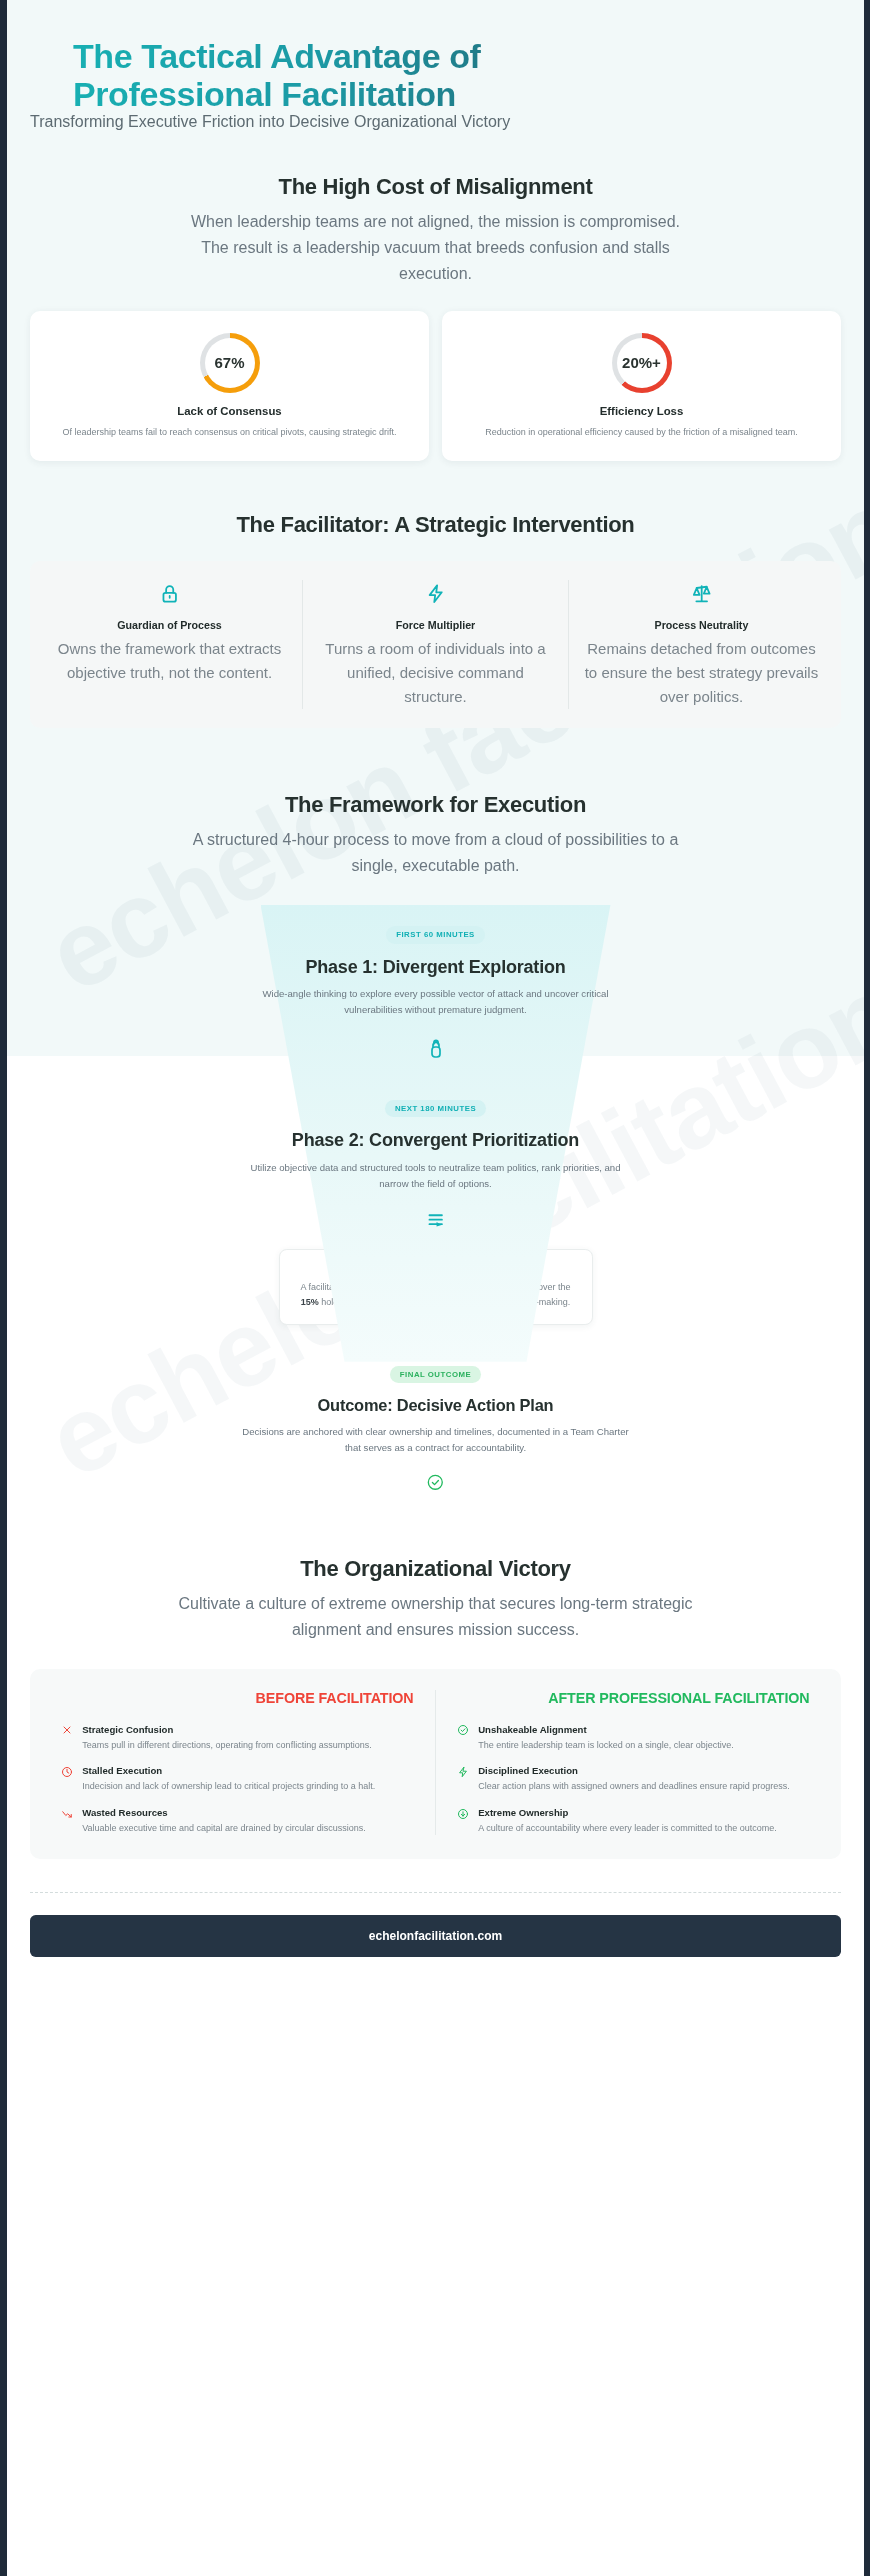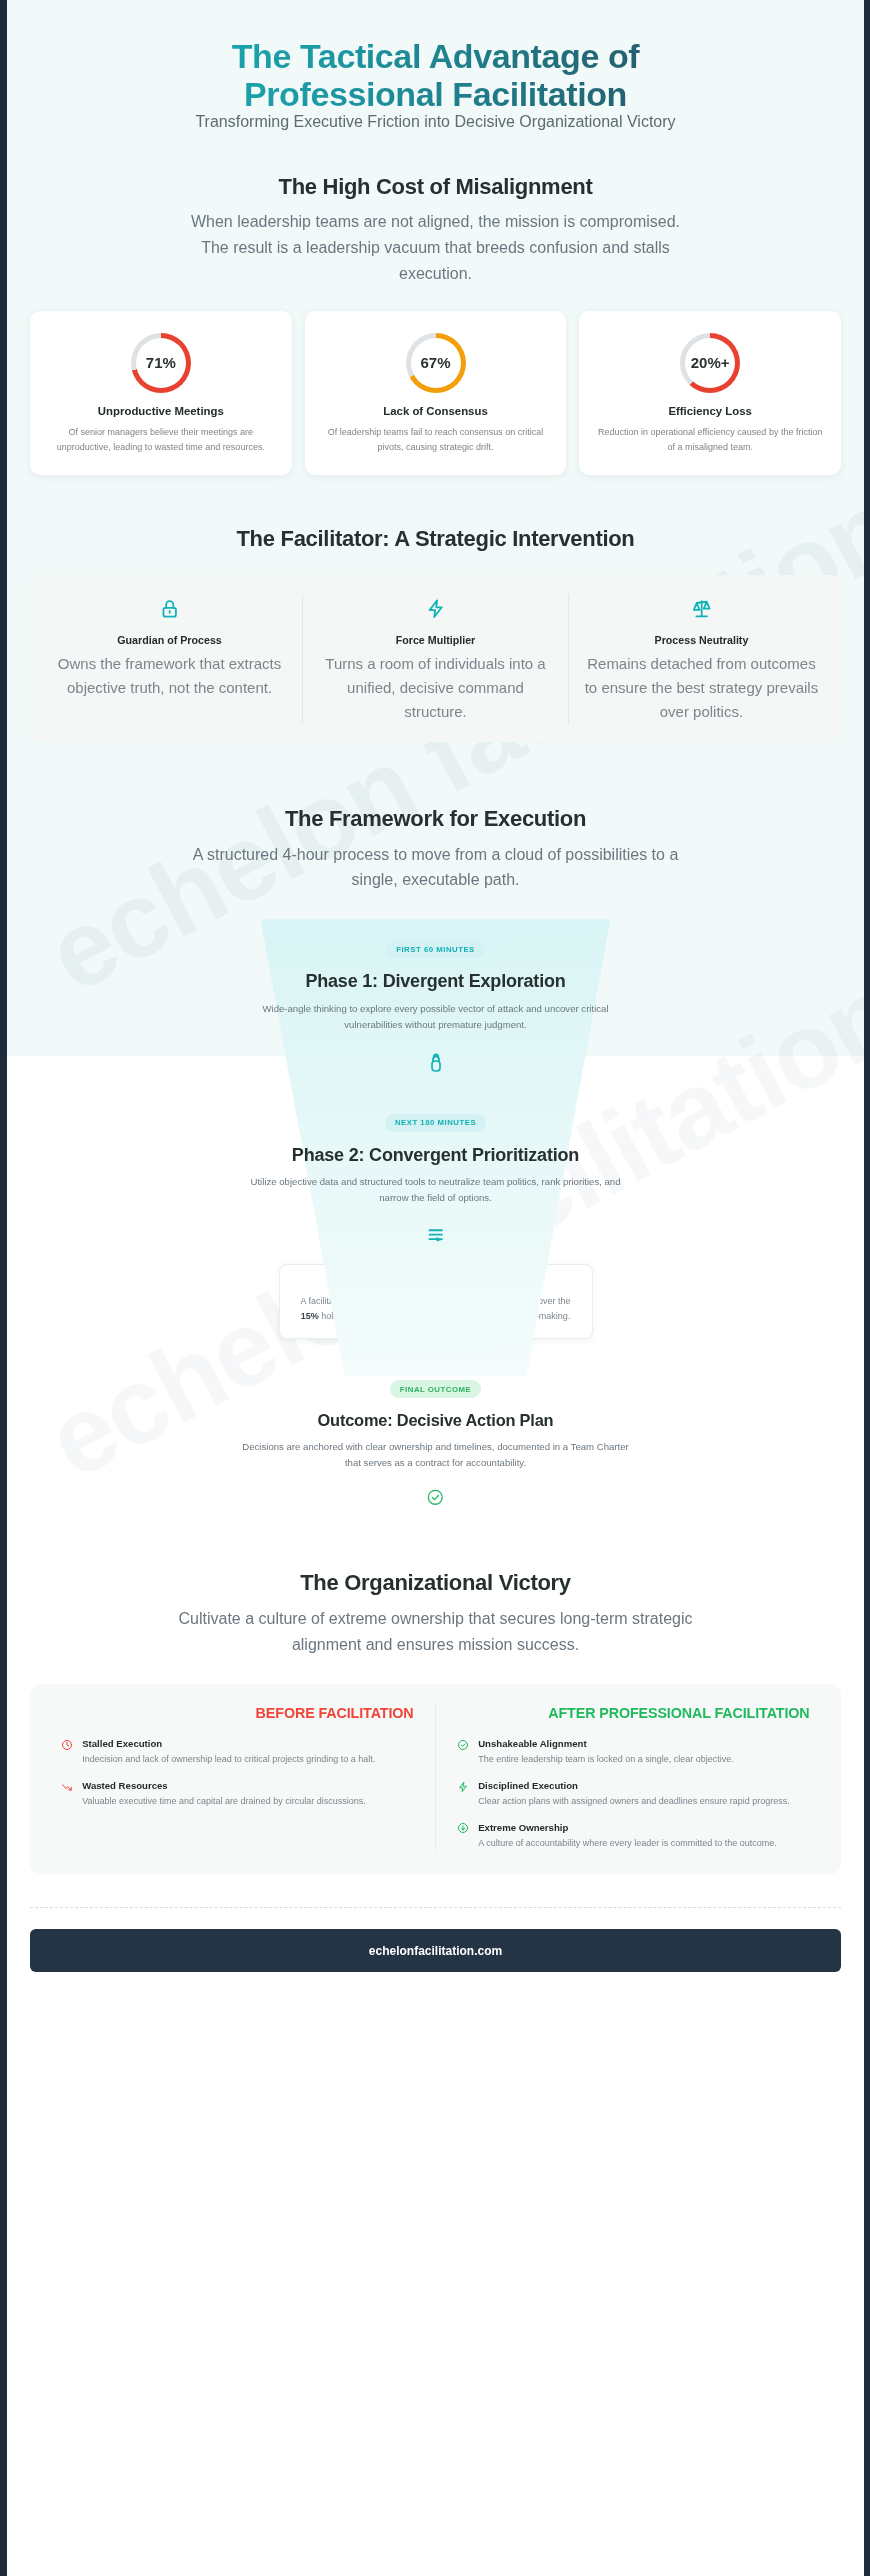--- a/index.html
+++ b/index.html
@@ -55,21 +55,21 @@
     color: rgba(140,170,175,0.09);
     transform: rotate(-28deg);
     white-space: nowrap;
     z-index: 1;
     pointer-events: none;
     letter-spacing: -1.4px;
   }
   .content { position: relative; z-index: 2; padding: 0 23px; }
 
   
-  .hero { padding-top: 37px; text-align: center; }
+  .hero { padding-top: 37px; }
   .hero-title {
     font-size: 34px;
     line-height: 1.12;
     font-weight: 700;
     letter-spacing: -0.4px;
     background: linear-gradient(90deg, #17b3b5 0%, #1c9aa5 35%, #24606f 75%, #21485a 100%);
     -webkit-background-clip: text;
     background-clip: text;
     color: transparent;
     padding: 0 43px;
@@ -264,27 +264,20 @@
     </div>
 
     <div class="sp-60"></div>
 
     <div class="sect">
       <div class="sect-title">The High Cost of Misalignment</div>
       <div class="sect-sub" style="max-width:500px">When leadership teams are not aligned, the mission is compromised. The result is a leadership vacuum that breeds confusion and stalls execution.</div>
     </div>
 
     <div class="stat-row" id="stat-row">
-        <div class="stat-card">
-          <div class="donut" style="background:conic-gradient(#e8412f 0deg 255.6deg, #dfe2e4 255.6deg 360deg)">
-            <div class="hole">71%</div>
-          </div>
-          <div class="stat-label">Unproductive Meetings</div>
-          <div class="stat-desc">Of senior managers believe their meetings are unproductive, leading to wasted time and resources.</div>
-        </div>
         <div class="stat-card">
           <div class="donut" style="background:conic-gradient(#f59e0b 0deg 241.20000000000002deg, #dfe2e4 241.20000000000002deg 360deg)">
             <div class="hole">67%</div>
           </div>
           <div class="stat-label">Lack of Consensus</div>
           <div class="stat-desc">Of leadership teams fail to reach consensus on critical pivots, causing strategic drift.</div>
         </div>
         <div class="stat-card">
           <div class="donut" style="background:conic-gradient(#e8412f 0deg 223.2deg, #dfe2e4 223.2deg 360deg)">
             <div class="hole">20%+</div>
@@ -402,20 +395,30 @@
       <div class="sect-title">The Organizational Victory</div>
       <div class="sect-sub" style="max-width:542px">Cultivate a culture of extreme ownership that secures long-term strategic alignment and ensures mission success.</div>
     </div>
 
     <div class="vs-panel">
       <div class="vs-col">
         <div class="vs-head bad">BEFORE FACILITATION</div>
         <div id="before-list">
             <div class="vs-item">
               <div class="vs-ico"><svg width="12" height="12" viewBox="0 0 24 24" fill="none" stroke="#ef4438" stroke-width="2" stroke-linecap="round" stroke-linejoin="round">
+                  <line x1="6" y1="6" x2="18" y2="18"></line>
+                  <line x1="18" y1="6" x2="6" y2="18"></line>
+                </svg></div>
+              <div>
+                <div class="vs-t">Strategic Confusion</div>
+                <div class="vs-d">Teams pull in different directions, operating from conflicting assumptions.</div>
+              </div>
+            </div>
+            <div class="vs-item">
+              <div class="vs-ico"><svg width="12" height="12" viewBox="0 0 24 24" fill="none" stroke="#ef4438" stroke-width="2" stroke-linecap="round" stroke-linejoin="round">
                   <circle cx="12" cy="12" r="9"></circle>
                   <polyline points="12,6.8 12,12 15.6,14.2"></polyline>
                 </svg></div>
               <div>
                 <div class="vs-t">Stalled Execution</div>
                 <div class="vs-d">Indecision and lack of ownership lead to critical projects grinding to a halt.</div>
               </div>
             </div>
             <div class="vs-item">
               <div class="vs-ico"><svg width="12" height="12" viewBox="0 0 24 24" fill="none" stroke="#ef4438" stroke-width="2" stroke-linecap="round" stroke-linejoin="round">

